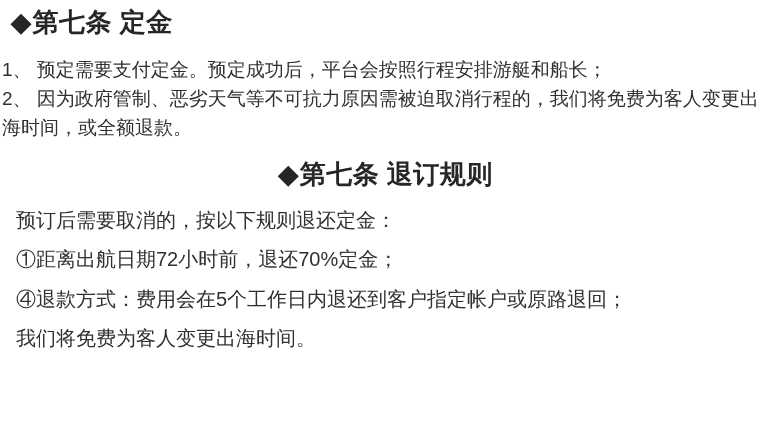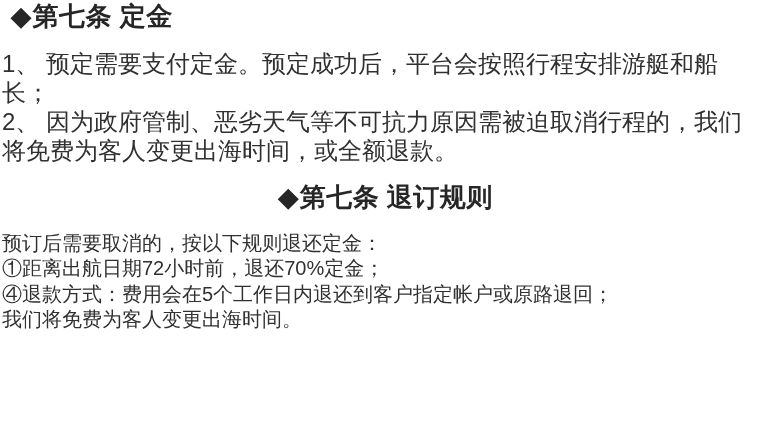--- a/index.html
+++ b/index.html
@@ -20,41 +20,42 @@
   .heading {
     font-size: 26px;
     font-weight: bold;
     line-height: 32px;
     color: var(--heading-color, #262626);
     margin: 0;
     padding-left: 9px;
     letter-spacing: 0.5px;
   }
   .heading-first {
+    margin-top: 6px;
   }
   .heading-second {
     margin-top: 16px;
     text-align: center;
   }
   .para-block {
     margin-top: 17px;
   }
   .para {
-    font-size: 24px;
+    font-size: 19px;
     line-height: 29px;
     margin: 0;
     color: var(--text-color, #303030);
   }
   .rules-block {
     margin-top: 18px;
   }
   .rule-line {
     font-size: 20px;
     line-height: 25.4px;
-    margin: 0;
+    margin: 14px;
     color: var(--text-color, #303030);
   }
   .bullet {
     margin-right: 1px;
   }
 </style>
 </head>
 <body>
 
 <div class="doc">

